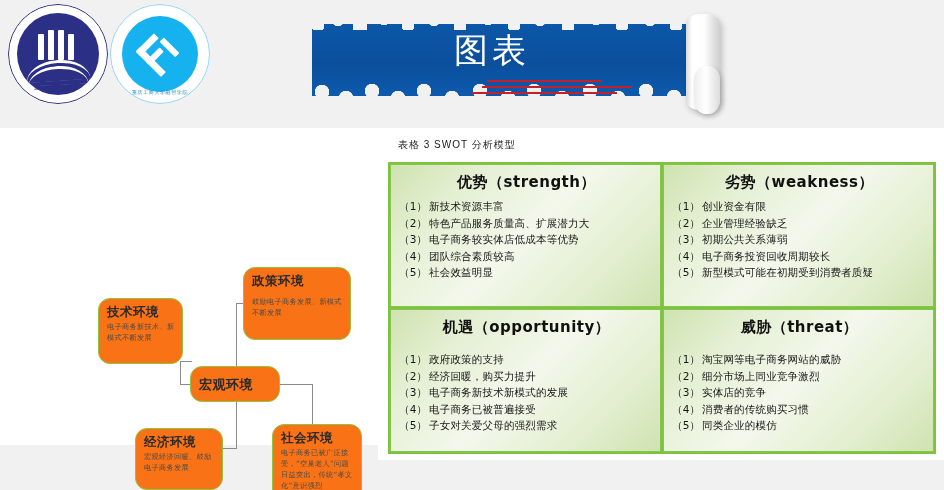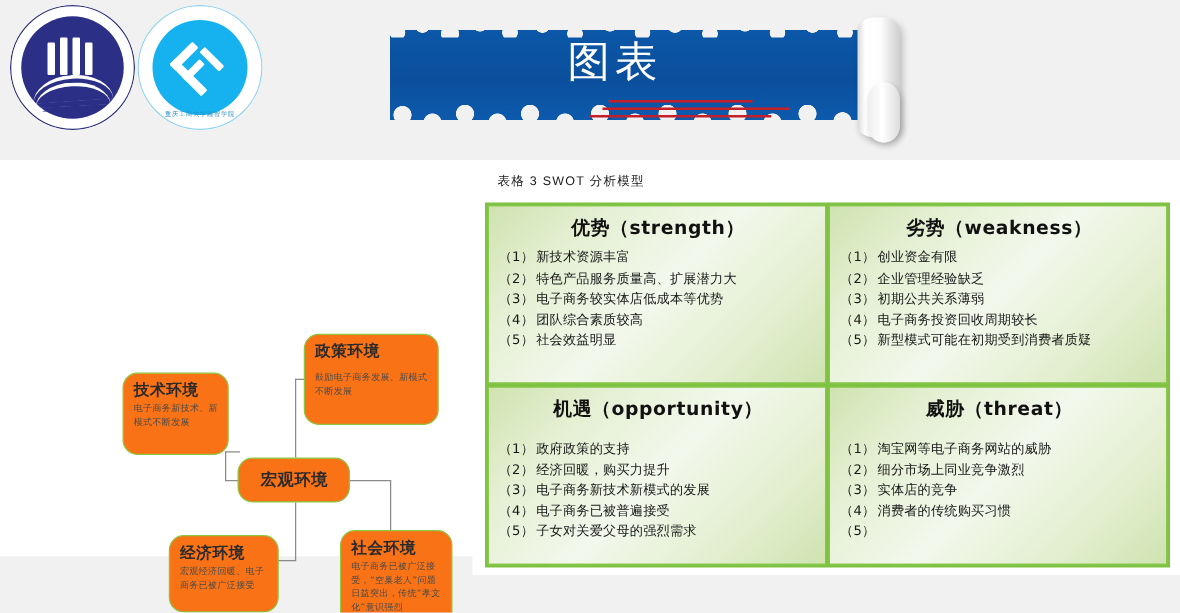--- a/index.html
+++ b/index.html
@@ -151,21 +151,21 @@
     font-size:12.5px;color:#2a2a2a;font-weight:600;letter-spacing:.5px;
     line-height:15px;margin-bottom:2px;
   }
   .node .b{
     font-size:7.2px;color:#4a4a4a;line-height:11px;letter-spacing:.3px;
     font-family:"DejaVu Sans","Liberation Sans",sans-serif;
   }
   .n-tech{left:98px;top:170px;width:85px;height:66px;}
   .n-policy{left:243px;top:139px;width:108px;height:73px;}
   .n-core{left:190px;top:238px;width:90px;height:36px;}
-  .n-core .h{font-size:13px;text-align:center;line-height:26px;margin:0;}
+  .n-core .h{font-size:13px;line-height:26px;margin:0;}
   .n-econ{left:135px;top:300px;width:88px;height:62px;}
   .n-social{left:272px;top:296px;width:90px;height:80px;}
   .line-h{position:absolute;height:1.2px;background:#8a8a8a;}
   .line-v{position:absolute;width:1.2px;background:#8a8a8a;}
 
   
   .tbl-cap{
     position:absolute;left:398px;top:138px;
     font-size:10px;color:#1a1a1a;letter-spacing:1px;
     font-family:Liberation Sans, sans-serif;
@@ -267,21 +267,21 @@
       <div class="h">政策环境</div>
       <div class="b" style="margin-top:8px;">鼓励电子商务发展、新模式不断发展</div>
     </div>
 
     <div class="node n-core">
       <div class="h">宏观环境</div>
     </div>
 
     <div class="node n-econ">
       <div class="h">经济环境</div>
-      <div class="b">宏观经济回暖、电子商务已被广泛接受</div>
+      <div class="b">宏观经济回暖、鼓励电子商务发展</div>
     </div>
 
     <div class="node n-social">
       <div class="h">社会环境</div>
       <div class="b">电子商务已被广泛接受，“空巢老人”问题日益突出，传统“孝文化”意识强烈</div>
     </div>
 
   </div>
 
   <div class="tbl-cap">表格 3   SWOT 分析模型</div>
@@ -380,18 +380,19 @@
         <li>
             <span class="num">（3）</span>
             <span class="txt">实体店的竞争</span>
           </li>
         <li>
             <span class="num">（4）</span>
             <span class="txt">消费者的传统购买习惯</span>
           </li>
         <li>
             <span class="num">（5）</span>
+            <span class="txt">同类企业的模仿</span>
           </li>
       </ol>
     </div>
   </div>
 
 </div>
 
 </body></html>

